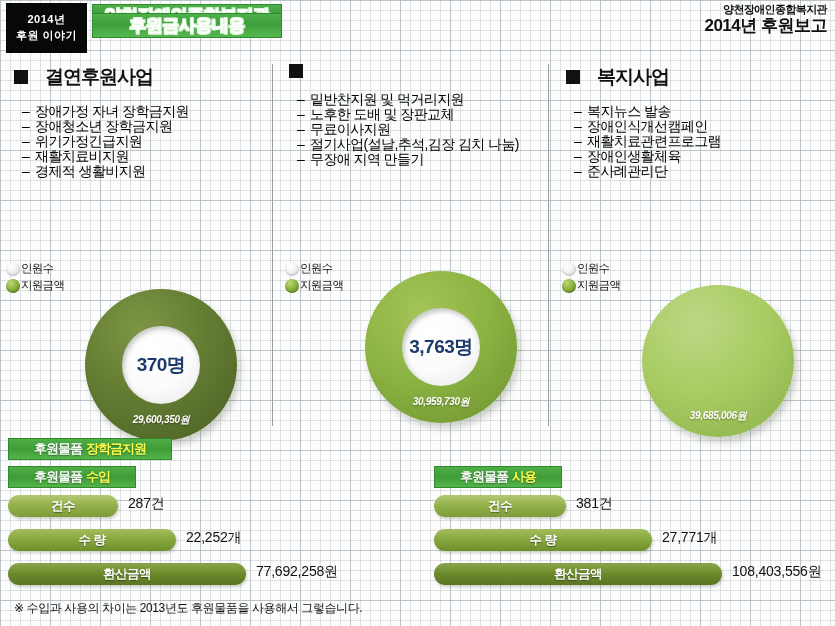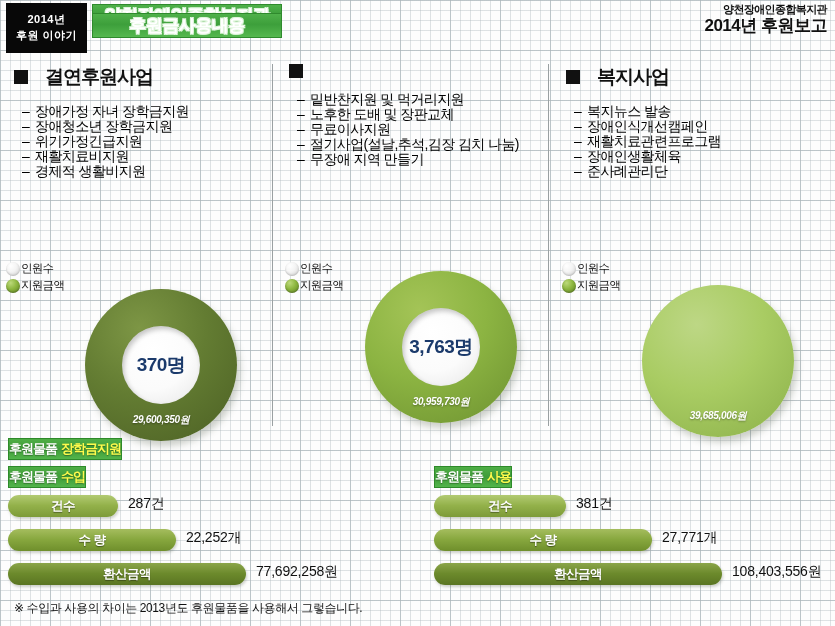--- a/index.html
+++ b/index.html
@@ -97,21 +97,21 @@
   }
   #donut-0{left:85px;top:289px;
     background:radial-gradient(circle at 36% 26%, #7d9645 0%, #637c32 45%, #4c6024 100%);}
   #donut-1{left:365px;top:271px;
     background:radial-gradient(circle at 36% 26%, #a4c457 0%, #8cb442 45%, #6d9130 100%);}
   #donut-2{left:642px;top:285px;
     background:radial-gradient(circle at 36% 26%, #bdd785 0%, #a9cc63 45%, #8bb049 100%);}
 
   
   .tag{
-    position:absolute;height:20px;padding:0 0;
+    position:absolute;height:20px;padding:0 25px;
     background:linear-gradient(to bottom,#4fae46 0%,#3f9c38 50%,#52b54b 100%);
     border:1px solid #2e8a2a;
     display:flex;align-items:center;gap:4px;
     font-size:13px;font-weight:bold;letter-spacing:-1px;
     text-shadow:0 1px 1px rgba(0,0,0,.35);
   }
   .tag .w{color:#ffffff;}
   .tag .y{color:#fffb4d;}
   #tag-annual{left:8px;top:438px;}
   #tag-income{left:8px;top:466px;}

